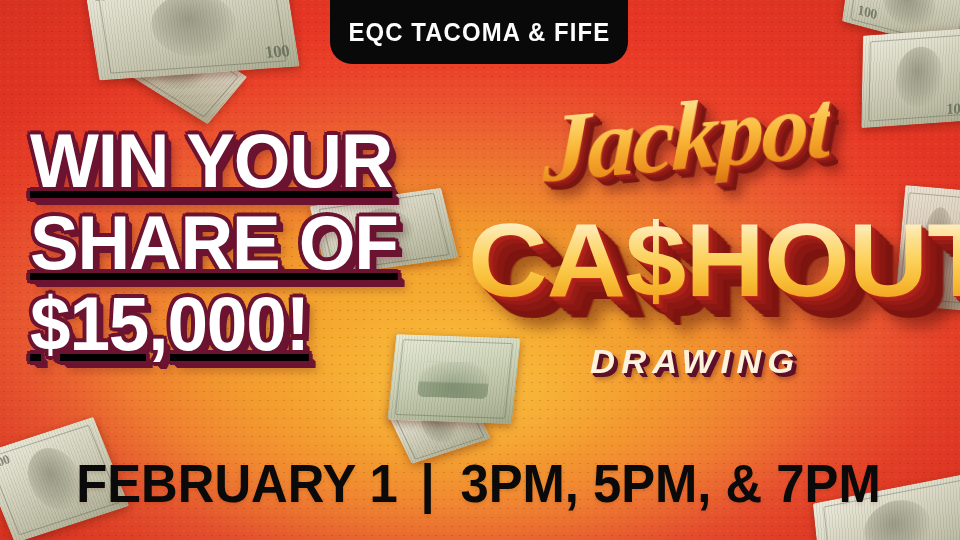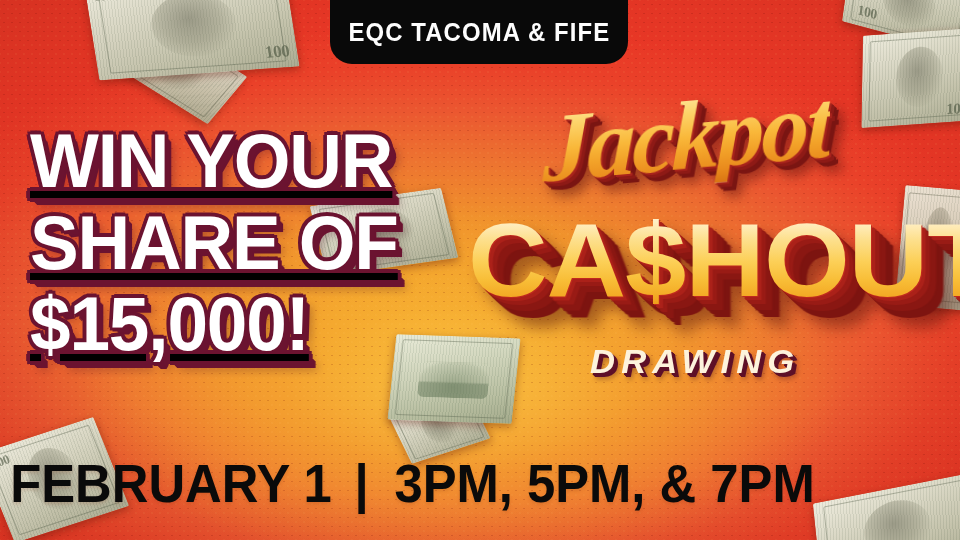--- a/index.html
+++ b/index.html
@@ -275,20 +275,21 @@
     white-space: nowrap;
     z-index: 4;
   }
 
   
   .dateline {
     position: absolute;
     left: 0;
     right: 0;
     top: 456px;
+    text-align: center;
     z-index: 35;
   }
   .dateline-text {
     display: inline-block;
     font-family: "Liberation Sans Narrow", "Liberation Sans", sans-serif;
     font-weight: bold;
     font-size: 54px;
     line-height: 1;
     color: #0a0a0a;
     letter-spacing: 0px;

